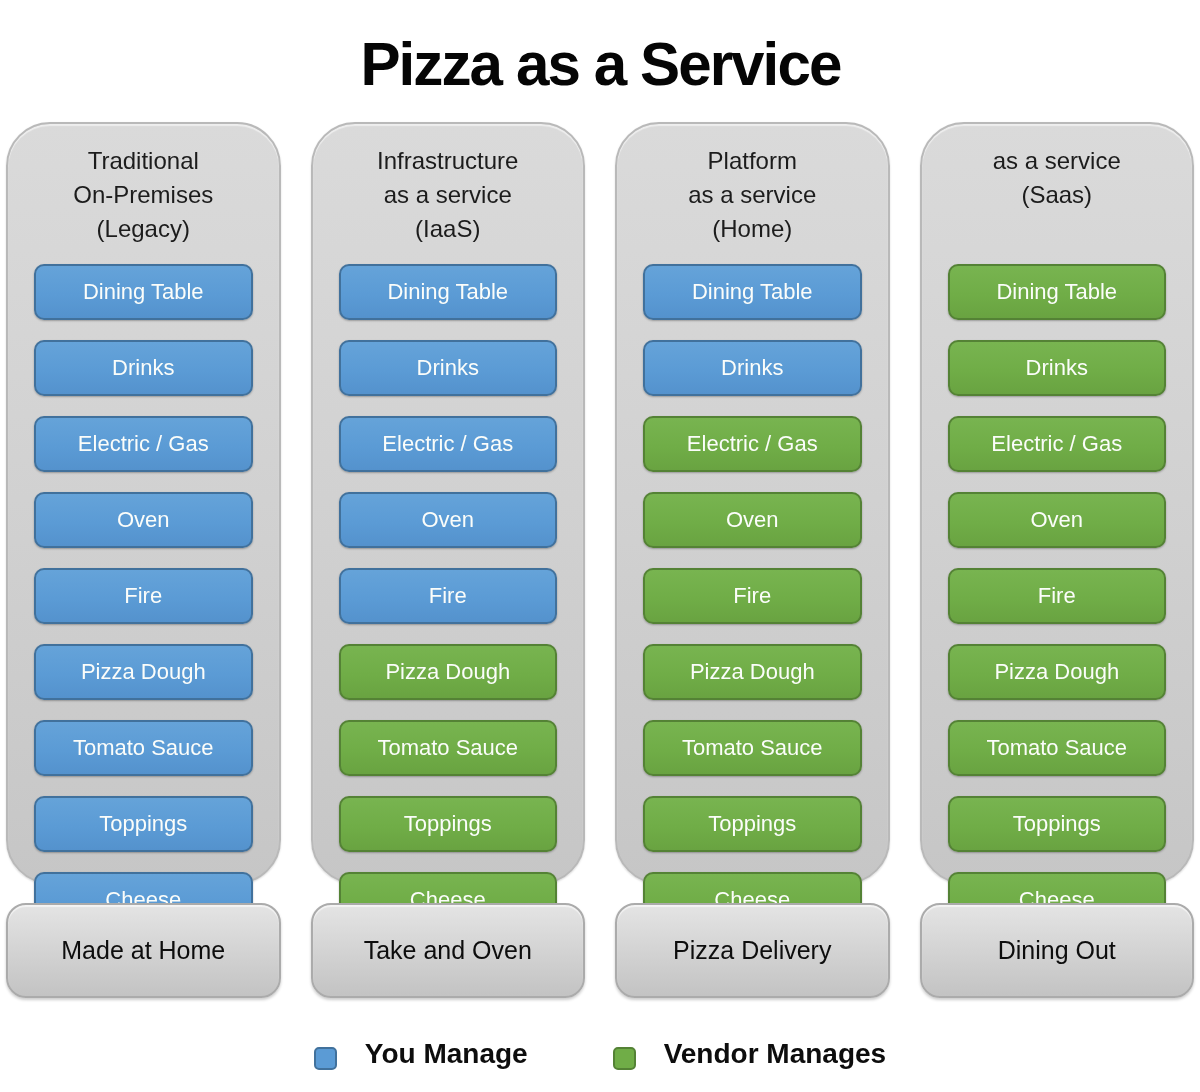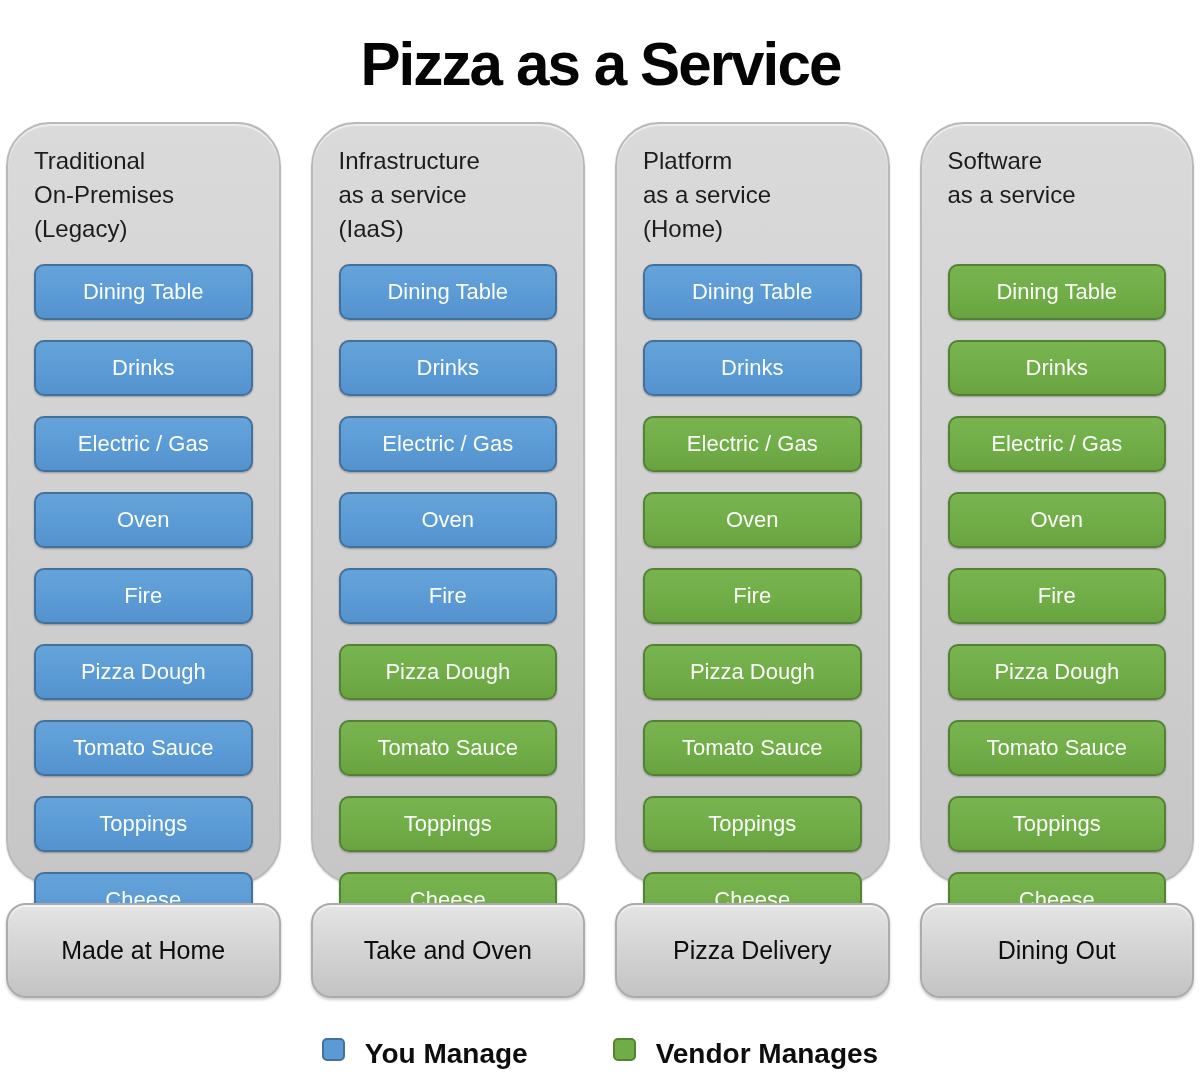--- a/index.html
+++ b/index.html
@@ -22,21 +22,21 @@
   .col { flex:1; display:flex; flex-direction:column; min-width:0; }
 
   .panel {
     height:762px; border-radius:44px; box-sizing:border-box;
     background:linear-gradient(180deg,#dadada 0%,#d0d0d0 55%,#c6c6c6 100%);
     border:2px solid #b9b9b9;
     box-shadow: inset 0 2px 1px rgba(255,255,255,.55), 0 1px 2px rgba(0,0,0,.15);
     padding:20px 26px 0;
   }
   .panel-header {
-    font-size:24px; line-height:34px; color:#1c1c1c;
+    text-align:center; font-size:24px; line-height:34px; color:#1c1c1c;
     margin-bottom:18px; height:102px;
   }
   .items { display:flex; flex-direction:column; gap:20px; }
   .item {
     height:56px; border-radius:10px; box-sizing:border-box;
     display:flex; align-items:center; justify-content:center;
     font-size:22px; color:#fbfdfa; text-align:center;
     box-shadow:0 1px 2px rgba(0,0,0,.28);
   }
   .item.you {
@@ -53,21 +53,21 @@
     background:linear-gradient(180deg,#e4e4e4 0%,#d5d5d5 45%,#c3c3c3 100%);
     border:2px solid #ababab;
     box-shadow: inset 0 2px 1px rgba(255,255,255,.6), 0 2px 3px rgba(0,0,0,.2);
     display:flex; align-items:center; justify-content:center;
     font-size:25px; color:#0d0d0d;
   }
 
   .legend {
     margin-top:40px; display:flex; justify-content:center; align-items:center; gap:85px;
   }
-  .legend-item { display:flex; align-items:flex-start; gap:20px; }
+  .legend-item { display:flex; align-items:flex-end; gap:28px; }
   .legend-label { font-size:28px; font-weight:700; color:#0d0d0d; }
   .swatch { width:23px; height:23px; border-radius:5px; box-sizing:border-box; }
   .swatch.you    { border:2px solid #41719c; }
   .swatch.vendor { border:2px solid #548235; }
 </style>
 </head>
 <body>
 
 <div class="page">
 
@@ -139,22 +139,22 @@
           <div class="item vendor">Toppings</div>
           <div class="item vendor">Cheese</div>
         </div>
       </div>
       <div class="footer-box">Pizza Delivery</div>
     </div>
 
     <div class="col">
       <div class="panel">
         <div class="panel-header">
-          <div>Software</div>
           <div>as a service</div>
+          <div>(Saas)</div>
         </div>
         <div class="items">
           <div class="item vendor">Dining Table</div>
           <div class="item vendor">Drinks</div>
           <div class="item vendor">Electric / Gas</div>
           <div class="item vendor">Oven</div>
           <div class="item vendor">Fire</div>
           <div class="item vendor">Pizza Dough</div>
           <div class="item vendor">Tomato Sauce</div>
           <div class="item vendor">Toppings</div>

